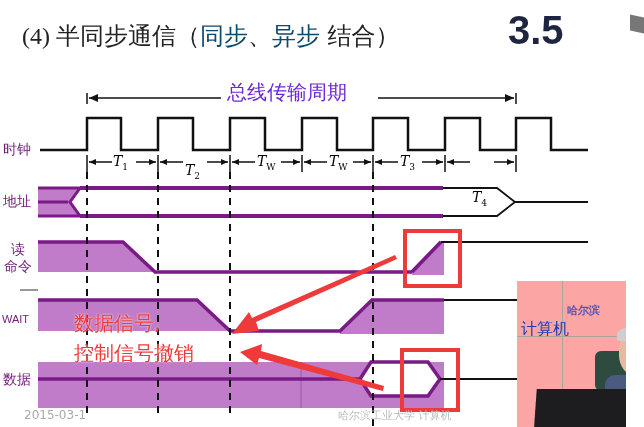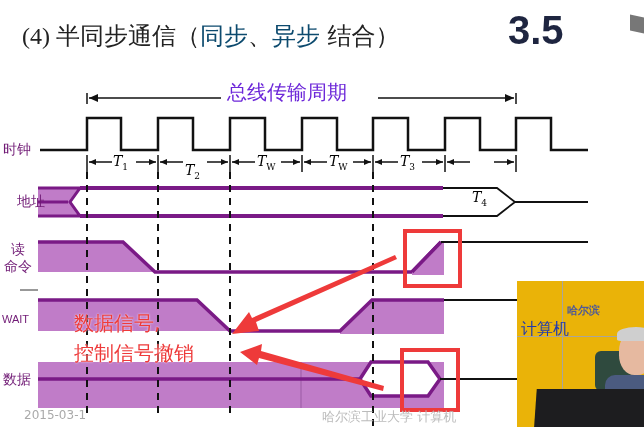--- a/index.html
+++ b/index.html
@@ -14,23 +14,23 @@
   .logo-shape { position: absolute; left: 630px; top: 16px; width: 14px; height: 16px; background: #555;
                 transform: skewY(12deg); opacity: .8; }
   .period-label { position: absolute; left: 221px; top: 79px; font-size: 20px; color: #6d28d9;
                   font-family: "DejaVu Sans", sans-serif; background: #fff; padding: 0 6px; }
   .sig-label { position: absolute; font-size: 14px; color: #701a75; font-family: "DejaVu Sans", sans-serif; line-height: 17px; }
   .t-label { position: absolute; font-size: 14px; font-style: italic; color: #000000; font-family: "DejaVu Serif", serif; }
   .t-label sub { font-size: 9px; font-style: normal; }
   .annot { position: absolute; left: 74px; font-size: 20px; color: #ee3a3a; font-family: "DejaVu Sans", sans-serif;
            white-space: nowrap; text-shadow: 0 0 2px #fff; }
   .date { position: absolute; left: 24px; top: 408px; font-size: 12px; color: #aaa; font-family: "DejaVu Sans", sans-serif; }
-  .watermark { position: absolute; left: 322px; top: 408px; font-size: 13px; color: #bbb; font-family: "DejaVu Sans", sans-serif; }
+  .watermark { position: absolute; left: 338px; top: 408px; font-size: 11px; color: #bbb; font-family: "DejaVu Sans", sans-serif; }
   svg.diagram { position: absolute; left: 0; top: 0; }
-  .video { position: absolute; left: 517px; top: 281px; width: 127px; height: 146px; background: #eab308; overflow: hidden; }
+  .video { position: absolute; left: 517px; top: 281px; width: 109px; height: 146px; background: #fca5a5; overflow: hidden; }
   .video .wall-line { position: absolute; background: #a9a59c; }
   .video .banner1 { position: absolute; left: 50px; top: 22px; font-size: 11px; color: #2a45b8; font-weight: bold;
                     font-family: "DejaVu Sans", sans-serif; white-space: nowrap; opacity: .8; }
   .video .banner2 { position: absolute; left: 4px; top: 38px; font-size: 16px; color: #1f3ab0; font-weight: normal;
                     font-family: "DejaVu Sans", sans-serif; white-space: nowrap; }
   .video .chair { position: absolute; left: 78px; top: 70px; width: 40px; height: 40px; background: #2f4a3e; border-radius: 6px; }
   .video .head { position: absolute; left: 102px; top: 50px; width: 34px; height: 44px; background: #e6b9a0; border-radius: 45%; }
   .video .hair { position: absolute; left: 100px; top: 46px; width: 38px; height: 14px; background: #cfcfcf; border-radius: 50% 50% 10% 10%; }
   .video .body { position: absolute; left: 88px; top: 94px; width: 50px; height: 30px; background: #4b5b80; border-radius: 10px 10px 0 0; }
   .video .laptop { position: absolute; left: 18px; top: 108px; width: 120px; height: 50px; background: #1d1d1f; transform: skewX(-4deg); }
@@ -143,21 +143,21 @@
 <div class="t-label" style="left:113px;top:153px;"><span>T</span><sub>1</sub></div>
 <div class="t-label" style="left:185px;top:162px;"><span>T</span><sub>2</sub></div>
 <div class="t-label" style="left:257px;top:153px;"><span>T</span><sub>W</sub></div>
 <div class="t-label" style="left:329px;top:153px;"><span>T</span><sub>W</sub></div>
 <div class="t-label" style="left:400px;top:153px;"><span>T</span><sub>3</sub></div>
 <div class="t-label" style="left:472px;top:153px;margin-top:36px;"><span>T</span><sub>4</sub></div>
 
 <div class="period-label">总线传输周期</div>
 
 <div class="sig-label" style="left:3px;top:141px;">时钟</div>
-<div class="sig-label" style="left:3px;top:193px;margin-left:14px;">地址</div>
+<div class="sig-label" style="left:3px;top:193px;">地址</div>
 <div class="sig-label" style="left:4px;top:241px;text-align:center;">
   <div>读</div>
   <div>命令</div>
 </div>
 <div class="sig-label" style="left:2px;top:311px;font-size:11px;font-family:Liberation Sans, sans-serif;">WAIT</div>
 <div class="sig-label" style="left:3px;top:371px;">数据</div>
 
 <div class="annot" style="top:310px;text-align:right;">数据信号,</div>
 <div class="annot" style="top:340px;">控制信号撤销</div>
 

